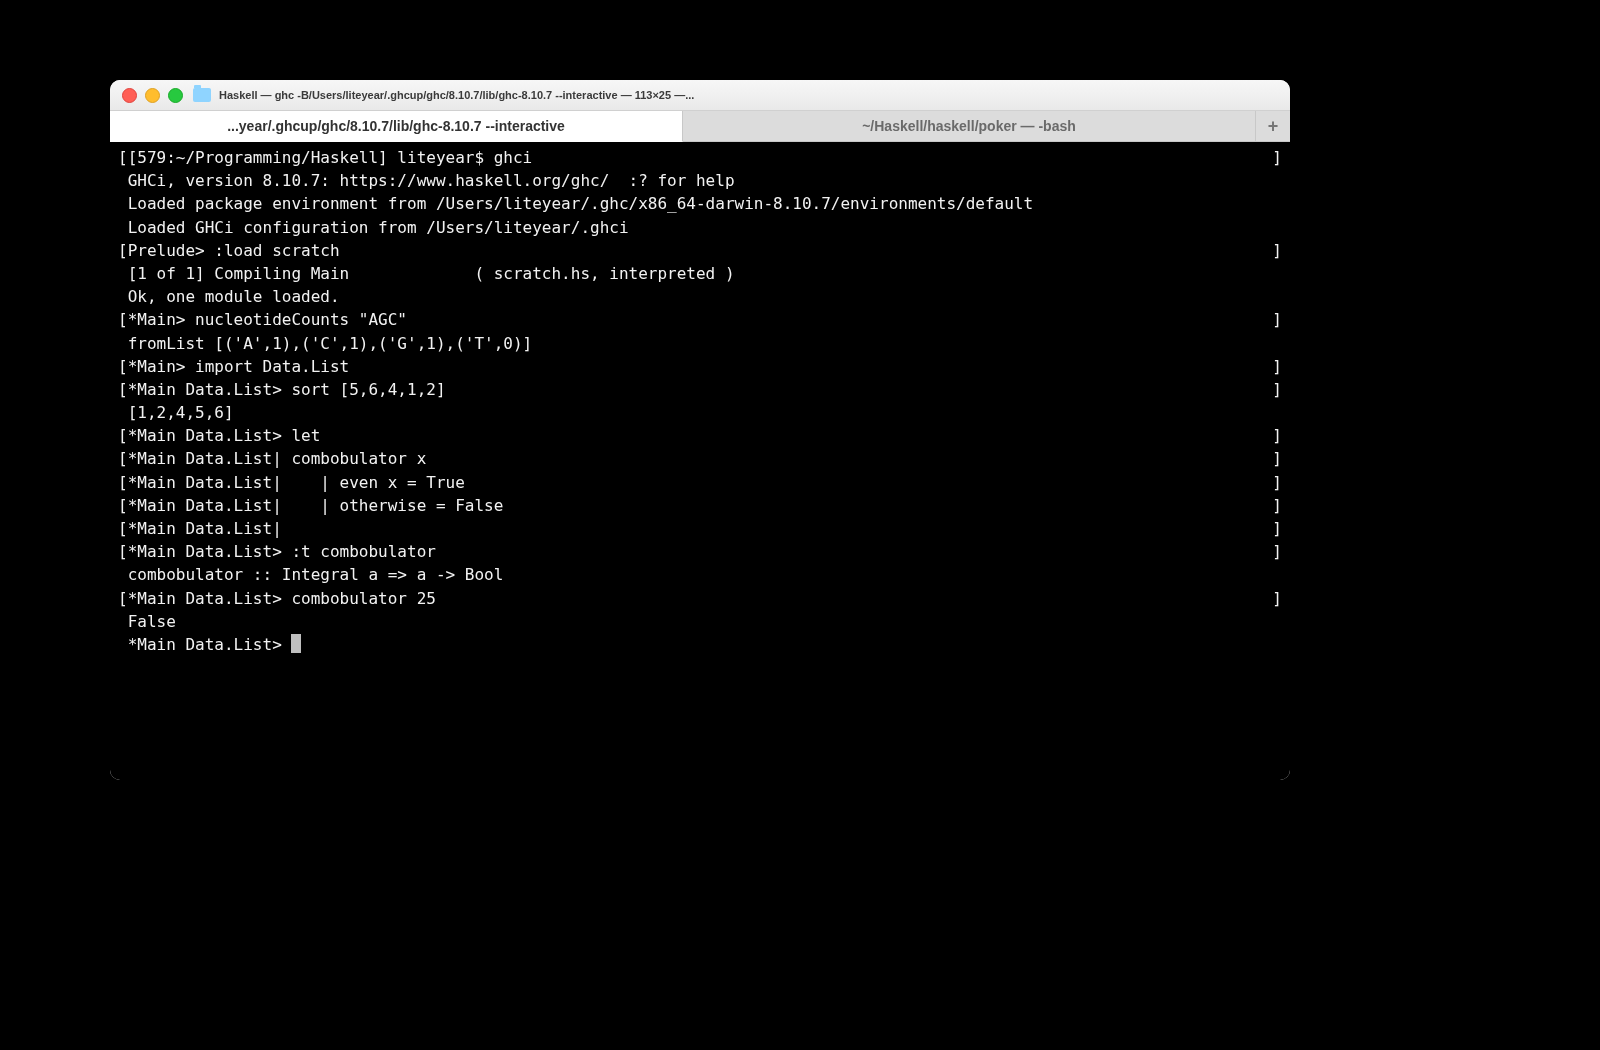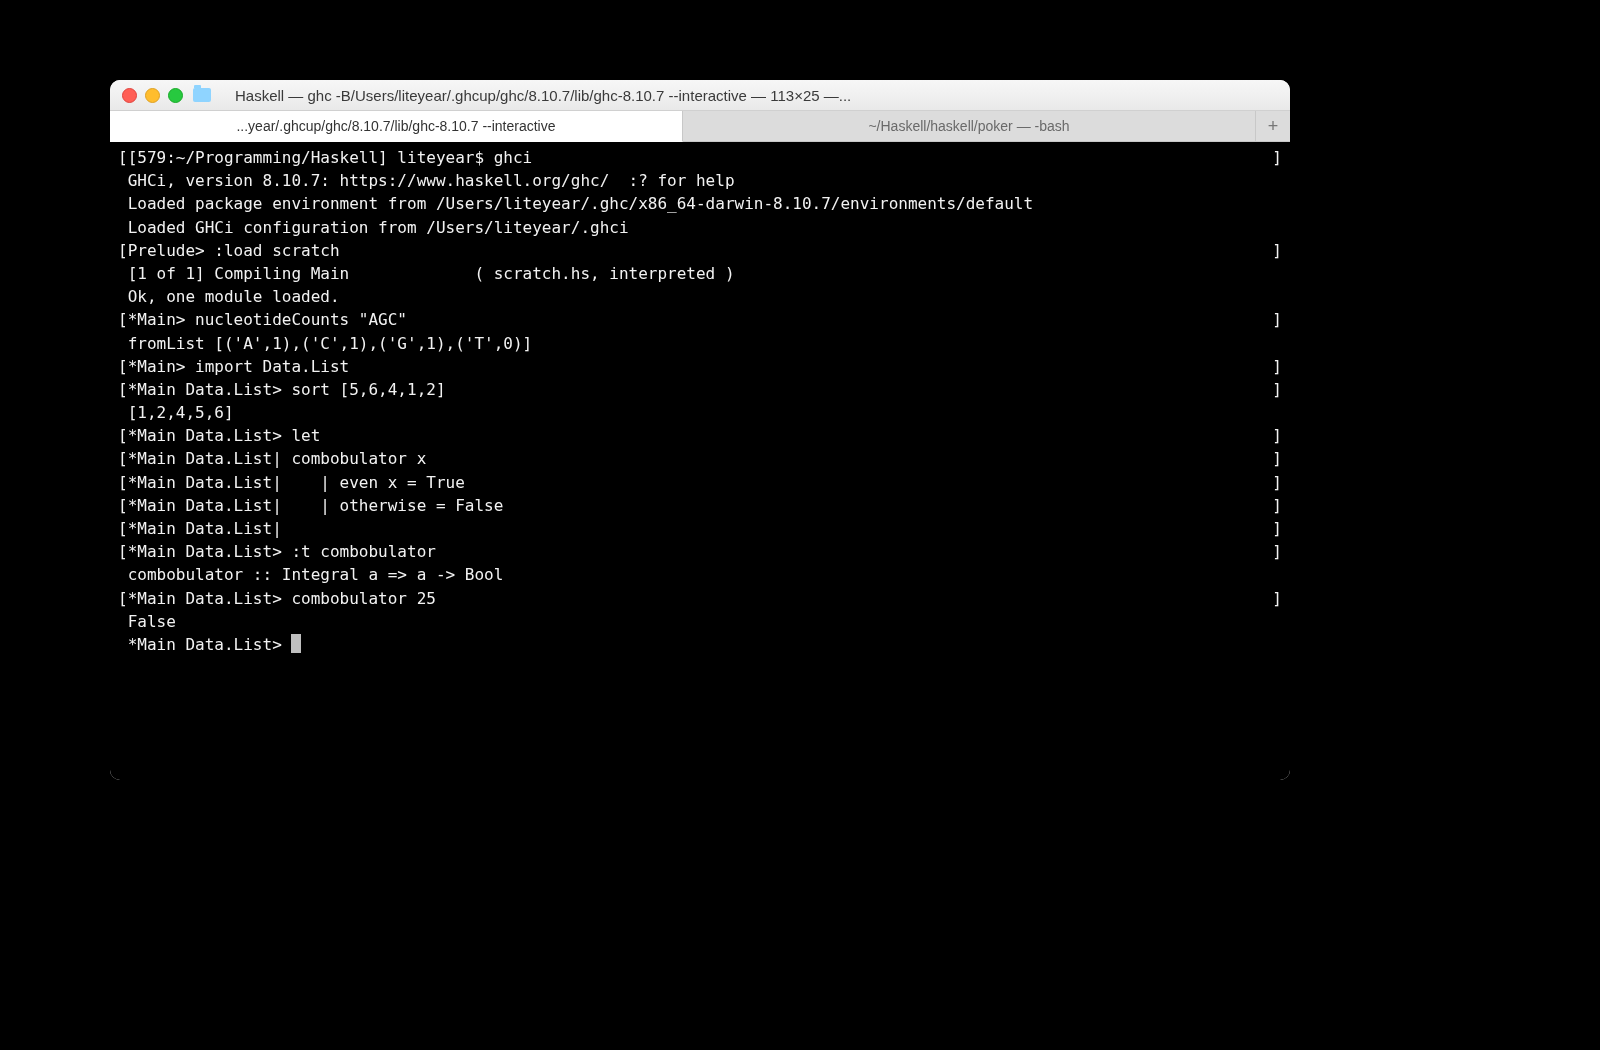--- a/index.html
+++ b/index.html
@@ -59,35 +59,35 @@
     content: "";
     position: absolute;
     top: -3px;
     left: 1px;
     width: 7px;
     height: 3px;
     background: #8fd4ff;
     border-radius: 1px 1px 0 0;
   }
   .title-text {
-    font-size: 15px;
-    font-weight: 400;
+    font-size: 11px;
+    font-weight: 700;
     color: #3a3a3a;
     white-space: nowrap;
     overflow: hidden;
     text-overflow: ellipsis;
     flex: 1;
-    margin-left: 16px;
   }
   .tabbar {
     height: 30px;
     background: #404040;
     display: flex;
     border-bottom: 1px solid #c8c8c8;
     flex-shrink: 0;
+    font-weight: bold;
   }
   .tab {
     flex: 1;
     display: flex;
     align-items: center;
     justify-content: center;
     font-size: 14px;
     color: #555;
     border-right: 1px solid #c8c8c8;
     white-space: nowrap;

